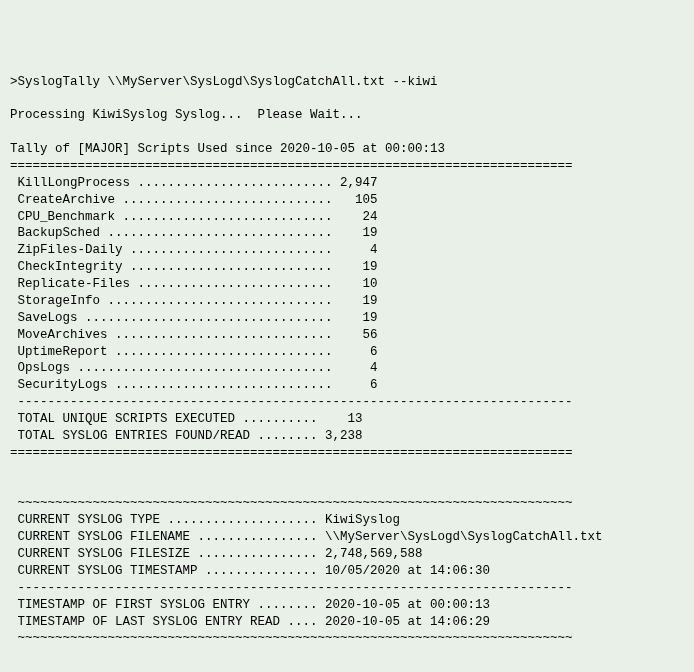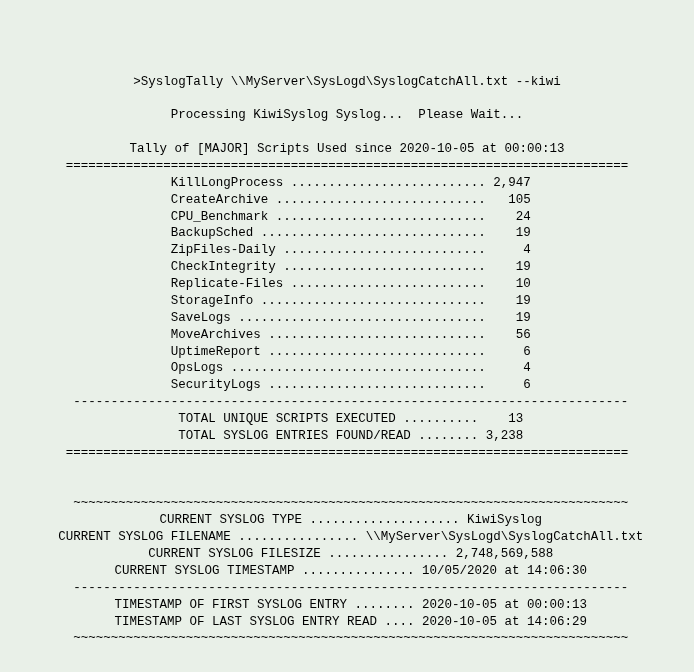--- a/index.html
+++ b/index.html
@@ -13,21 +13,20 @@
     font-size: 12.5px;
     line-height: 1.35;
     color: #000;
     padding: 6px 10px;
     width: 694px;
     white-space: pre;
     overflow: hidden;
   }
   .line {
     display: block;
-    text-align: center;
   }
 </style>
 </head>
 <body>
 
 
 
 <div id="out"><span class="line">&gt;SyslogTally \\MyServer\SysLogd\SyslogCatchAll.txt --kiwi</span><span class="line">&nbsp;</span><span class="line">Processing KiwiSyslog Syslog...  Please Wait...</span><span class="line">&nbsp;</span><span class="line">Tally of [MAJOR] Scripts Used since 2020-10-05 at 00:00:13</span><span class="line">===========================================================================</span><span class="line"> KillLongProcess .......................... 2,947</span><span class="line"> CreateArchive ............................   105</span><span class="line"> CPU_Benchmark ............................    24</span><span class="line"> BackupSched ..............................    19</span><span class="line"> ZipFiles-Daily ...........................     4</span><span class="line"> CheckIntegrity ...........................    19</span><span class="line"> Replicate-Files ..........................    10</span><span class="line"> StorageInfo ..............................    19</span><span class="line"> SaveLogs .................................    19</span><span class="line"> MoveArchives .............................    56</span><span class="line"> UptimeReport .............................     6</span><span class="line"> OpsLogs ..................................     4</span><span class="line"> SecurityLogs .............................     6</span><span class="line"> --------------------------------------------------------------------------</span><span class="line"> TOTAL UNIQUE SCRIPTS EXECUTED ..........    13</span><span class="line"> TOTAL SYSLOG ENTRIES FOUND/READ ........ 3,238</span><span class="line">===========================================================================</span><span class="line">&nbsp;</span><span class="line">&nbsp;</span><span class="line"> ~~~~~~~~~~~~~~~~~~~~~~~~~~~~~~~~~~~~~~~~~~~~~~~~~~~~~~~~~~~~~~~~~~~~~~~~~~</span><span class="line"> CURRENT SYSLOG TYPE .................... KiwiSyslog</span><span class="line"> CURRENT SYSLOG FILENAME ................ \\MyServer\SysLogd\SyslogCatchAll.txt</span><span class="line"> CURRENT SYSLOG FILESIZE ................ 2,748,569,588</span><span class="line"> CURRENT SYSLOG TIMESTAMP ............... 10/05/2020 at 14:06:30</span><span class="line"> --------------------------------------------------------------------------</span><span class="line"> TIMESTAMP OF FIRST SYSLOG ENTRY ........ 2020-10-05 at 00:00:13</span><span class="line"> TIMESTAMP OF LAST SYSLOG ENTRY READ .... 2020-10-05 at 14:06:29</span><span class="line"> ~~~~~~~~~~~~~~~~~~~~~~~~~~~~~~~~~~~~~~~~~~~~~~~~~~~~~~~~~~~~~~~~~~~~~~~~~~</span><span class="line">&nbsp;</span><span class="line">&nbsp;</span></div>
 
 

